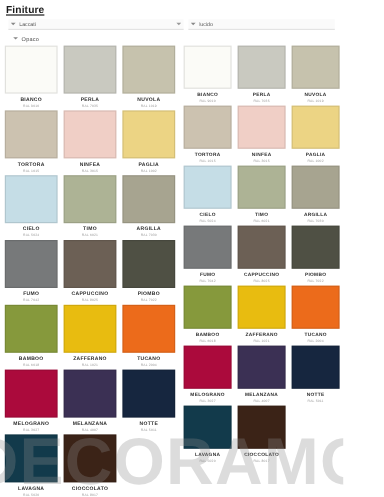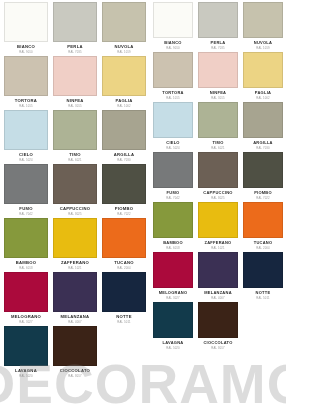--- a/index.html
+++ b/index.html
@@ -156,20 +156,40 @@
 
   .empty-cell { visibility: hidden; }
 </style>
 </head>
 <body>
 
 <div id="app">
 
   <div class="watermark">DECORAMO</div>
 
+  <div class="header">
+    <div class="page-title">Finiture</div>
+
+    <div class="filter-row">
+      <div class="select primary">
+        <span class="caret"></span>
+        <span class="select-value">Laccati</span>
+        <span class="caret-right"></span>
+      </div>
+      <div class="select secondary">
+        <span class="caret"></span>
+        <span class="select-value">lucido</span>
+      </div>
+    </div>
+
+    <div class="group-row">
+      <span class="caret"></span>
+      <span class="group-label">Opaco</span>
+    </div>
+  </div>
 
   <div class="panels">
     <div class="panel panel-left">
       <div class="swatch-grid">
           <div class="swatch-cell">
             <div class="swatch-chip" style="background: rgb(251, 251, 247);"></div>
             <div class="swatch-name">BIANCO</div>
             <div class="swatch-code">RAL 9010</div>
           </div>
           <div class="swatch-cell">

